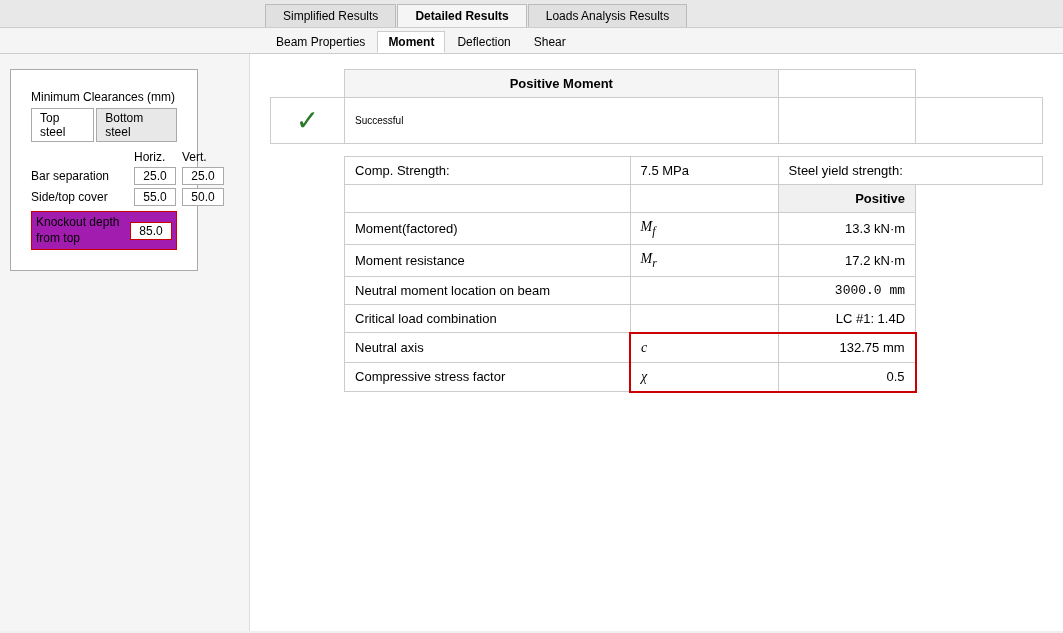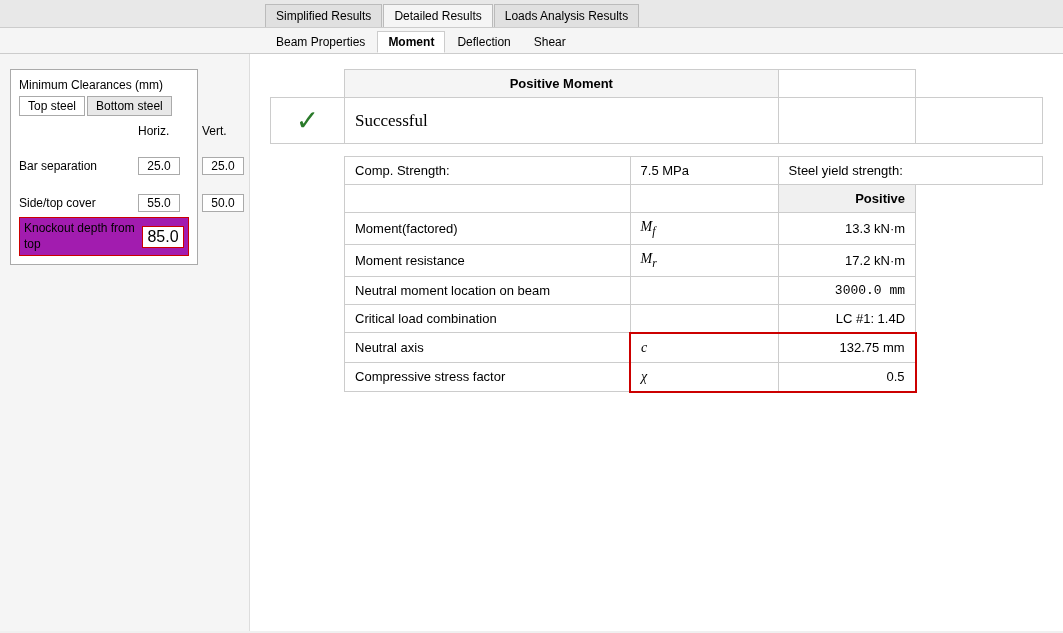--- a/index.html
+++ b/index.html
@@ -15,31 +15,31 @@
 
     
     .top-nav {
       display: flex;
       background: #e8e8e8;
       border-bottom: 1px solid #ccc;
       padding-left: 265px;
       padding-top: 4px;
     }
     .top-nav-tab {
-      padding: 4px 10px;
+      padding: 4px 17px;
       border: 1px solid #bbb;
       border-bottom: none;
       background: #e0e0e0;
       cursor: pointer;
       font-size: 12px;
       margin-right: 1px;
     }
     .top-nav-tab.active {
       background: #f5f5f5;
-      font-weight: normal;
+      font-weight: bold;
     }
 
     
     .sub-nav {
       display: flex;
       background: #f5f5f5;
       border-bottom: 1px solid #ccc;
       padding-left: 265px;
       padding-top: 3px;
     }
@@ -69,21 +69,21 @@
       width: 250px;
       min-width: 250px;
       padding: 15px 10px;
       background: #f5f5f5;
       border-right: 1px solid #ddd;
       position: relative;
     }
     .clearances-box {
       border: 1px solid #aaa;
       background: white;
-      padding: 8px;
+      padding: 20px;
       width: 188px;
     }
     .clearances-title {
       font-size: 12px;
       margin-bottom: 4px;
     }
     .steel-tabs {
       display: flex;
       gap: 2px;
       margin-bottom: 8px;
@@ -94,21 +94,21 @@
       background: #e8e8e8;
       font-size: 12px;
       cursor: pointer;
     }
     .steel-tab.active {
       background: white;
     }
     .clearances-grid {
       display: grid;
       grid-template-columns: 100px 45px 45px;
-      gap: 19px;
+      gap: 3px;
       align-items: center;
       font-size: 12px;
     }
     .clearances-grid .header {
       font-weight: normal;
     }
     .clearances-grid input {
       width: 42px;
       font-size: 12px;
       padding: 1px 3px;
@@ -123,21 +123,21 @@
       padding: 3px 4px;
       background: #a21caf;
     }
     .knockout-label {
       font-size: 12px;
       flex: 1;
       line-height: 1.3;
     }
     .knockout-row input {
       width: 42px;
-      font-size: 16px;
+      font-size: 12px;
       padding: 1px 3px;
       border: 1px solid #cc0000;
       text-align: center;
     }
 
     
     .right-panel {
       flex: 1;
       background: white;
       padding: 15px 20px;
@@ -171,22 +171,21 @@
       border: none;
       background: transparent;
     }
     .check-cell {
       font-size: 28px;
       color: #2a7a2a;
       text-align: center;
       width: 70px;
     }
     .successful-cell {
-      font-size: 17px;
-      font-family: Liberation Serif, serif;
+      font-size: 10px;
     }
     .positive-col-header {
       background: #f0f0f0;
       font-weight: bold;
       text-align: center;
     }
 
     
     .math-symbol {
       font-style: italic;

